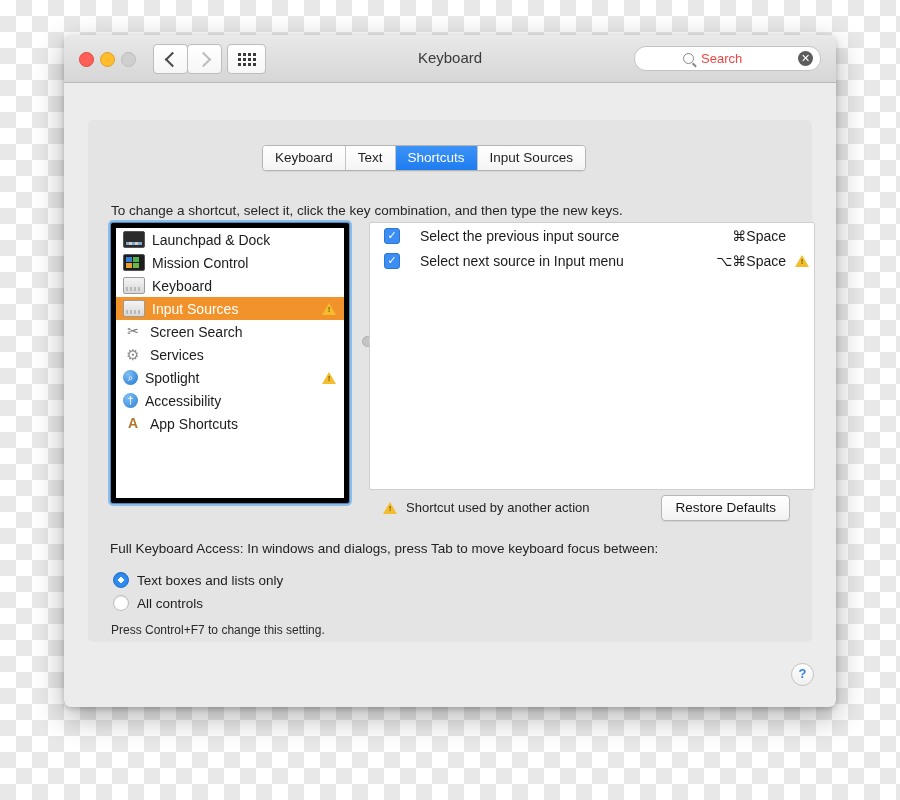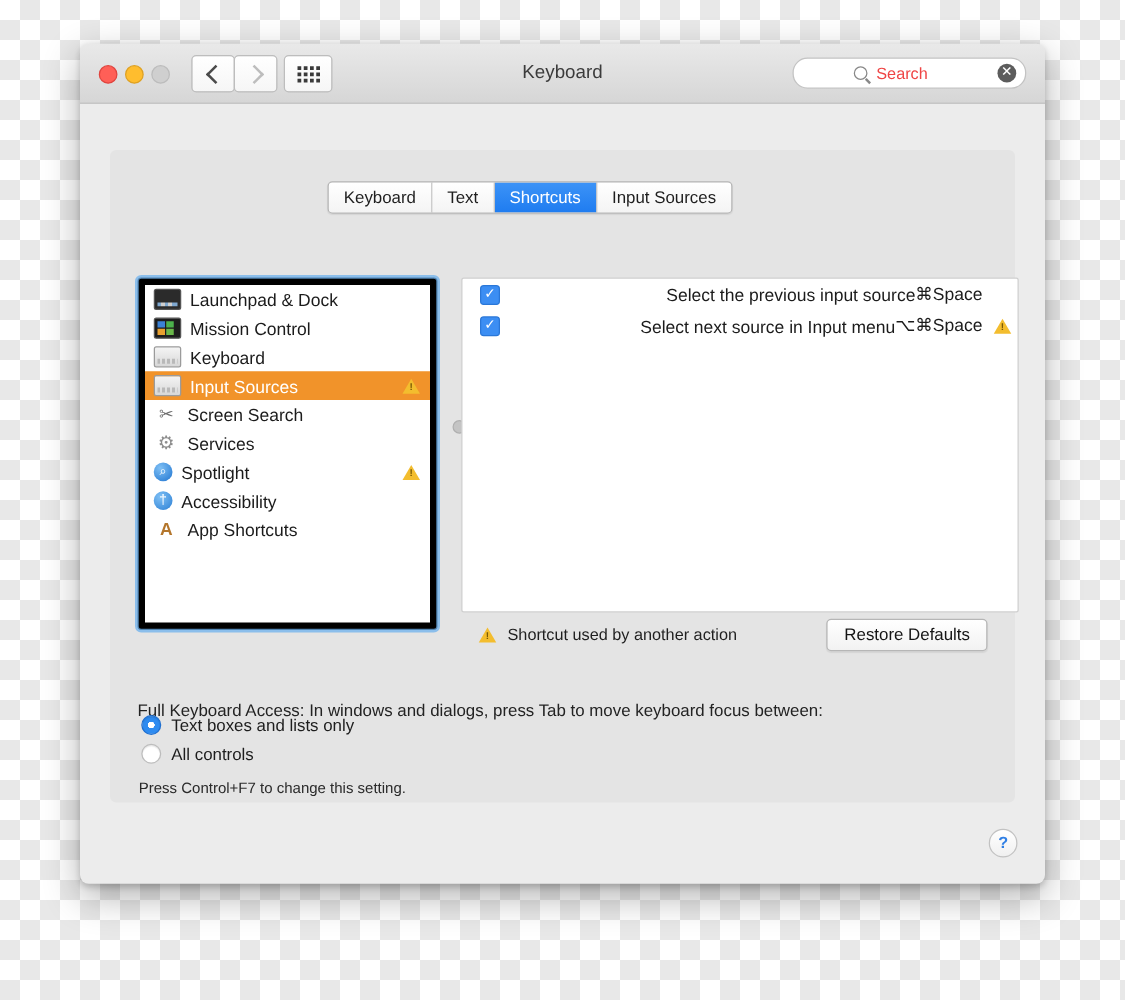--- a/index.html
+++ b/index.html
@@ -137,35 +137,35 @@
   
   #rightlist{
     position:absolute;left:281px;top:102px;width:444px;height:266px;
     background:#fff;border:1px solid #cfcfcf;border-radius:2px;overflow:hidden;
   }
   .srow{height:25px;display:flex;align-items:center;font-size:14px;color:#1b1b1b;}
   .cbx{
     width:14px;height:14px;margin-left:14px;margin-right:20px;border-radius:3px;flex:none;
     background:#3c8ef3;border:1px solid #2a77d8;color:#fff;font-size:11px;line-height:13px;text-align:center;
   }
-  .srow .name{flex:1;text-align:right;}
+  .srow .name{flex:1;}
   .srow .keys{margin-right:6px;color:#1b1b1b;}
   .srow .warnwrap{width:22px;display:flex;justify-content:center;}
 
   #legend{
     position:absolute;left:295px;top:380px;display:flex;align-items:center;font-size:13px;color:#1f1f1f;
   }
   #legend .warn{margin-right:9px;}
   #restore-defaults{
     position:absolute;right:22px;top:375px;height:24px;line-height:24px;padding:0 13px;
     background:linear-gradient(#ffffff,#f2f2f2);border:1px solid #b6b6b6;border-radius:4px;
     font-size:13.5px;color:#151515;box-shadow:0 1px 1px rgba(0,0,0,.07);
   }
 
-  #fka-label{position:absolute;left:22px;top:421px;font-size:13.5px;color:#232323;margin-top:20px;}
+  #fka-label{position:absolute;left:22px;top:421px;font-size:13.5px;color:#232323;}
   .radio-row{position:absolute;left:25px;display:flex;align-items:center;font-size:13.5px;color:#1d1d1d;}
   .radio{
     width:14px;height:14px;border-radius:50%;margin-right:8px;flex:none;
     background:#fff;border:1px solid #bdbdbd;box-shadow:0 1px 1px rgba(0,0,0,.10) inset;
   }
   .radio.on{background:radial-gradient(circle at 50% 50%,#fff 0 2.6px,#2e8bf0 2.8px 100%);border:1px solid #1f6fd0;}
   #radio-textboxes{top:452px;}
   #radio-allcontrols{top:475px;}
   #fka-note{position:absolute;left:23px;top:503px;font-size:12px;color:#2a2a2a;}
 
@@ -219,20 +219,21 @@
 
   <div id="panel">
 
     <div id="tabs">
       <div class="tab">Keyboard</div>
       <div class="tab">Text</div>
       <div class="tab active">Shortcuts</div>
       <div class="tab">Input Sources</div>
     </div>
 
+    <div id="hint">To change a shortcut, select it, click the key combination, and then type the new keys.</div>
 
     <div id="leftlist">
       <div class="litem">
         <span class="licon ic-launchpad"></span>
         <span class="lbl">Launchpad &amp; Dock</span>
       </div>
       <div class="litem">
         <span class="licon ic-mission"></span>
         <span class="lbl">Mission Control</span>
       </div>

